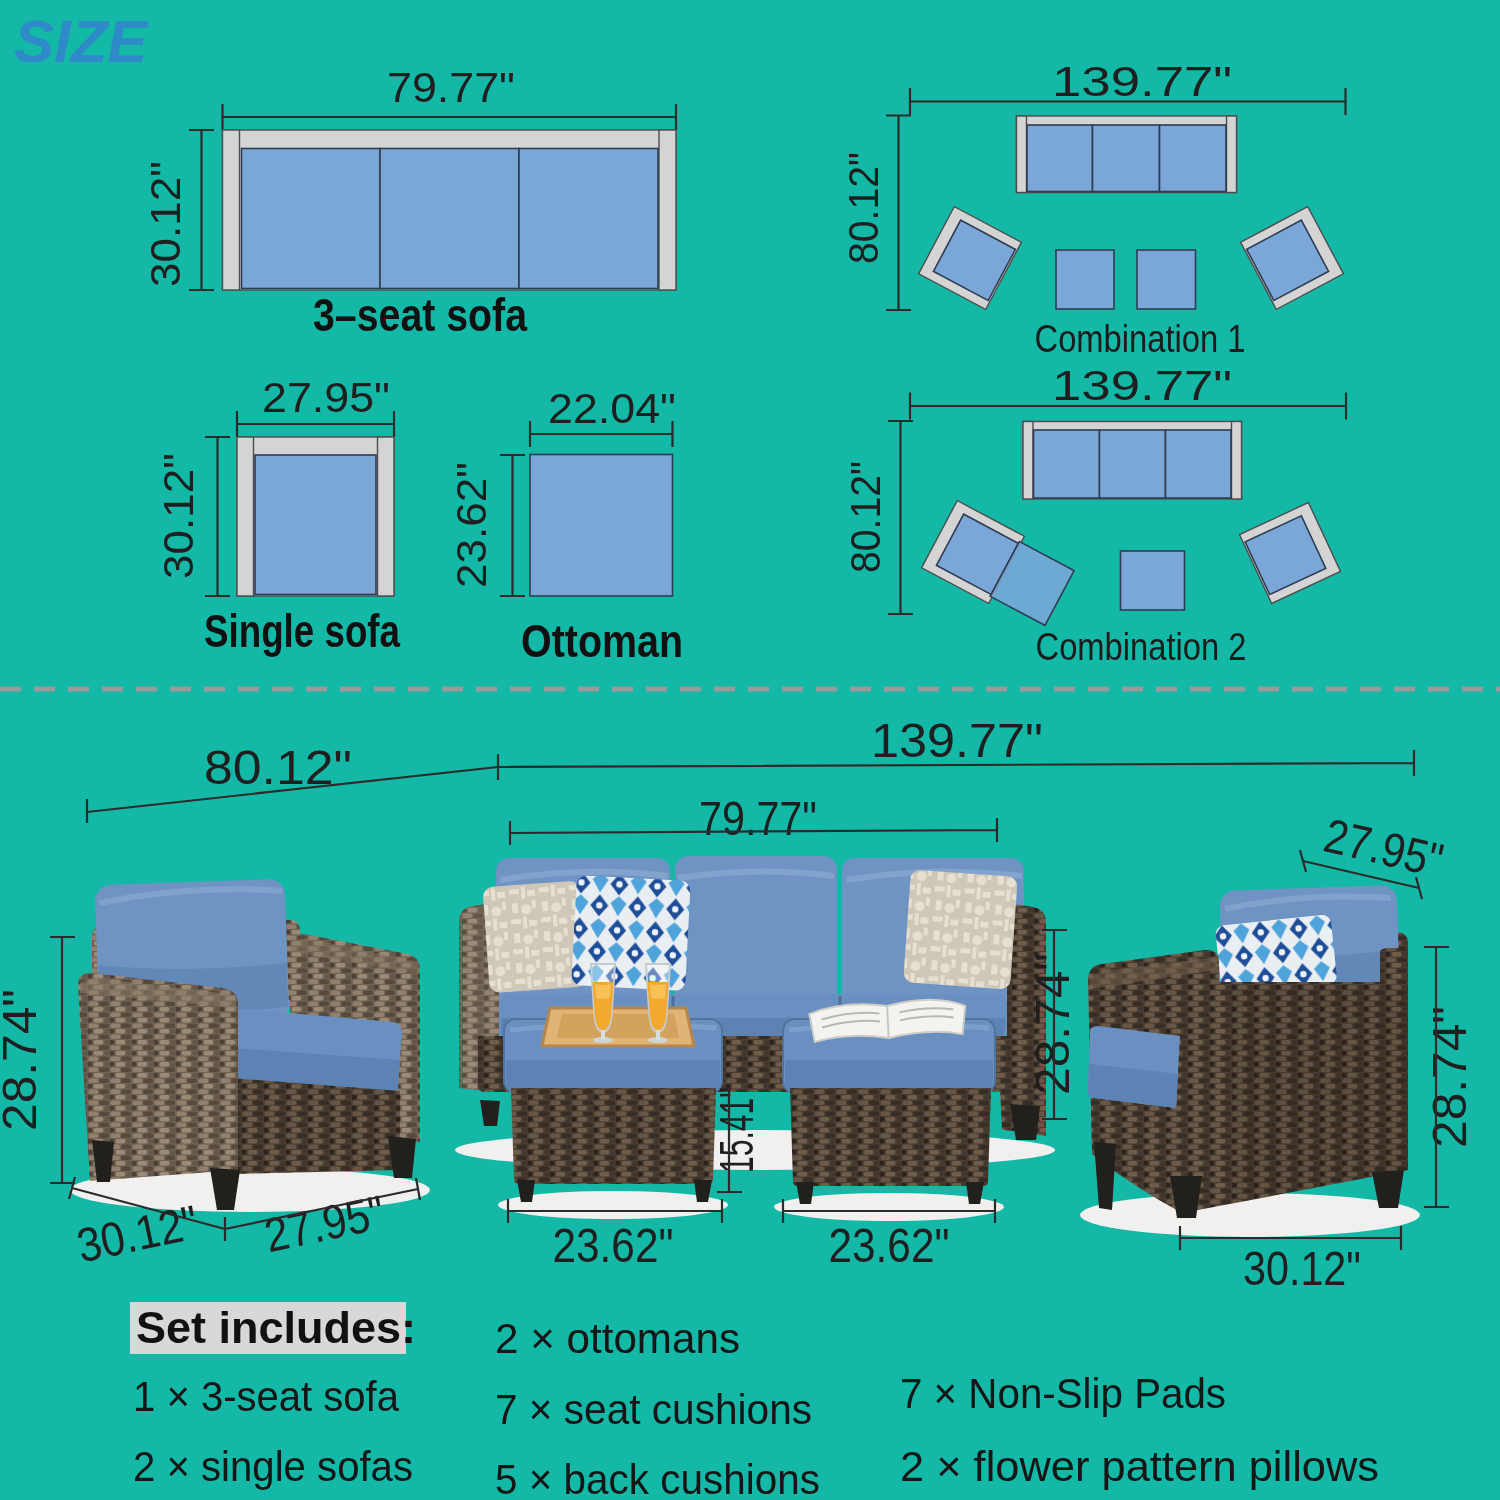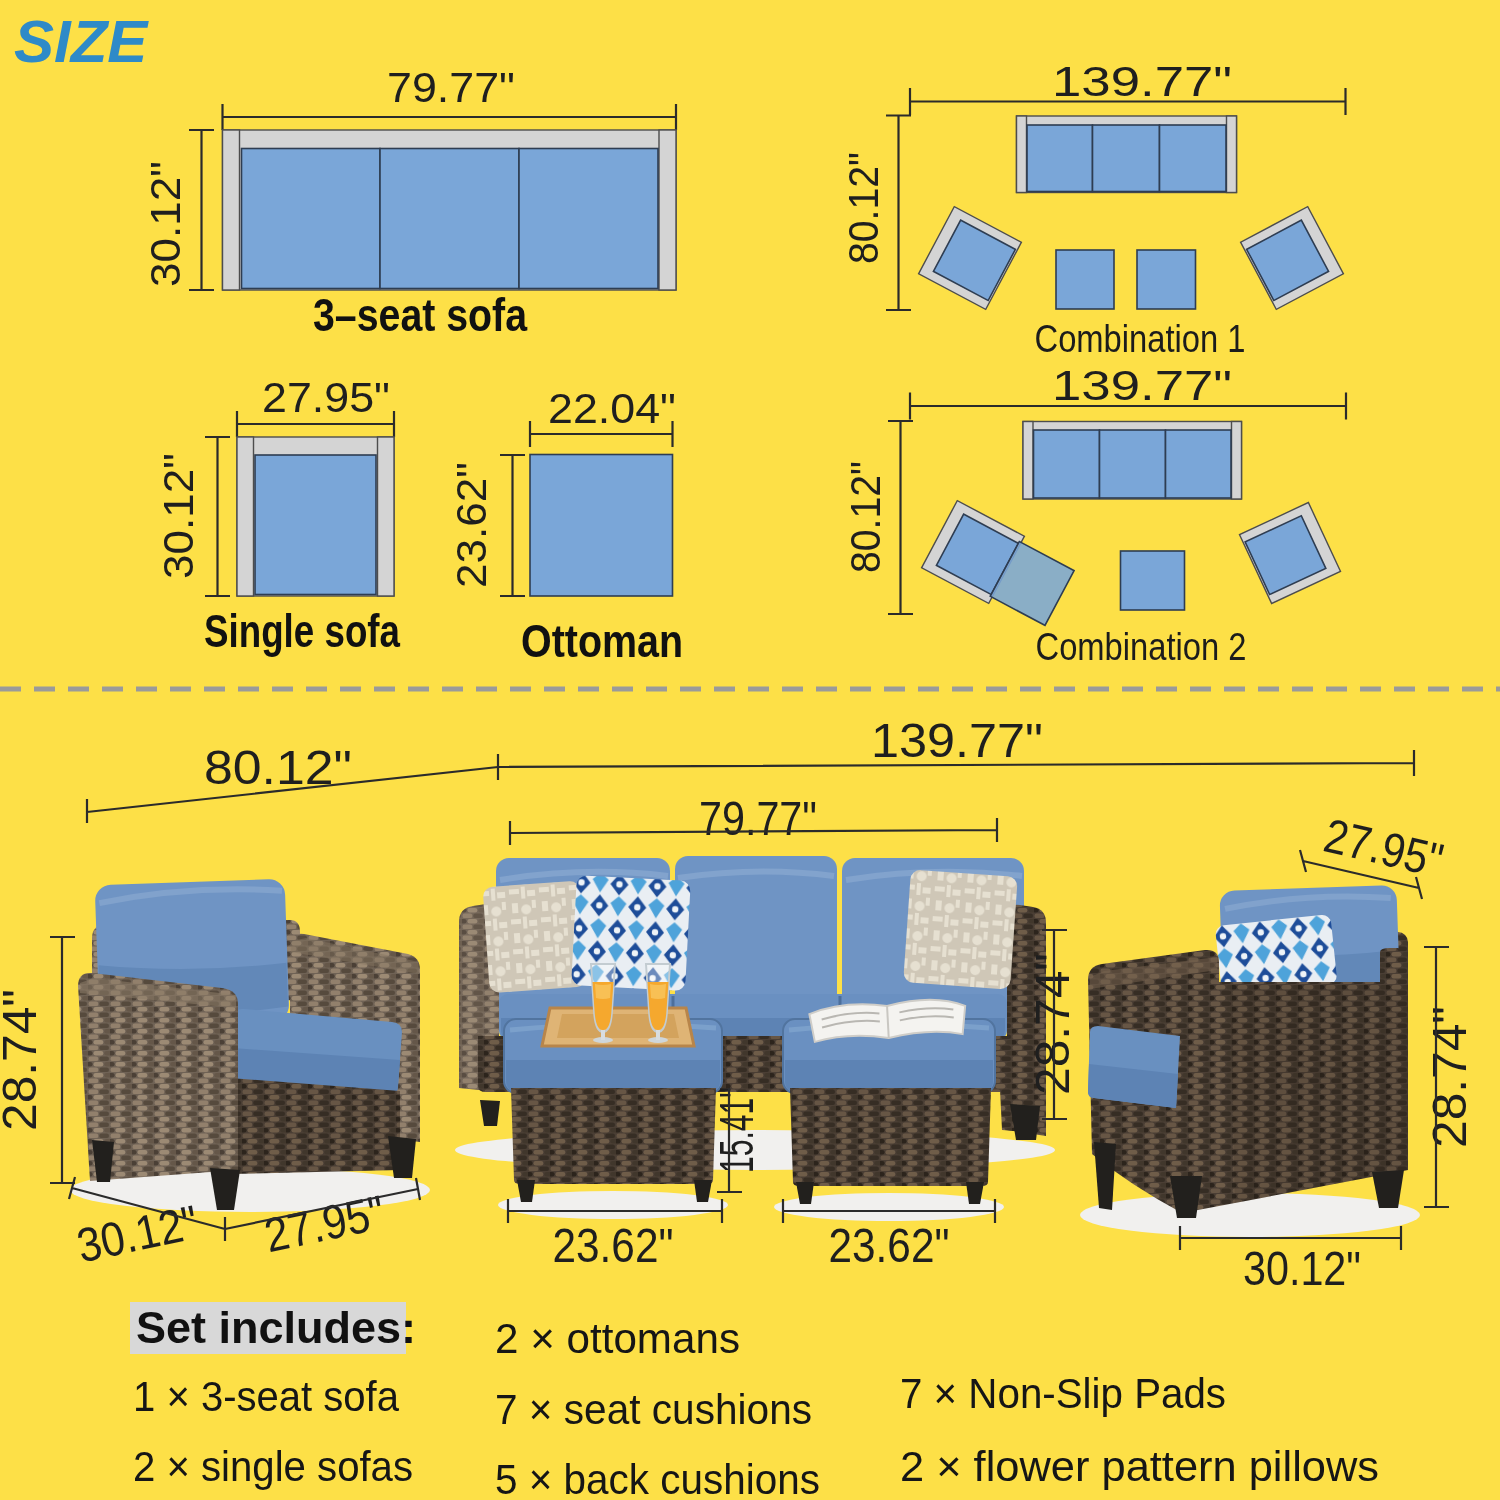--- a/index.html
+++ b/index.html
@@ -1,16 +1,16 @@
 <!DOCTYPE html>
 <html><head>
 <meta charset="utf-8">
 <style>
   html,body{margin:0;padding:0;background:#ffffff;}
-  #page{position:relative;width:1500px;height:1500px;background:#fde047;overflow:hidden;} svg{display:block;}
+  #page{position:relative;width:1500px;height:1500px;background:#14b8a6;overflow:hidden;} svg{display:block;}
   text{font-family:"Liberation Sans", sans-serif;}
   .dim{fill:#1f1f1f;font-size:42px;}
   .dimb{fill:#1f1f1f;font-size:48px;}
   .lbl{fill:#111111;font-size:47px;font-weight:bold;}
   .combo{fill:#1c1c1c;font-size:38px;}
   .dl{stroke:#2b2b2b;stroke-width:2.2;fill:none;}
   .blue{fill:#7aa6d8;stroke:#2e3d52;stroke-width:1.6;}
   .grey{fill:#d4d4d4;stroke:#4d4d4d;stroke-width:1.4;}
 </style>
 </head>

